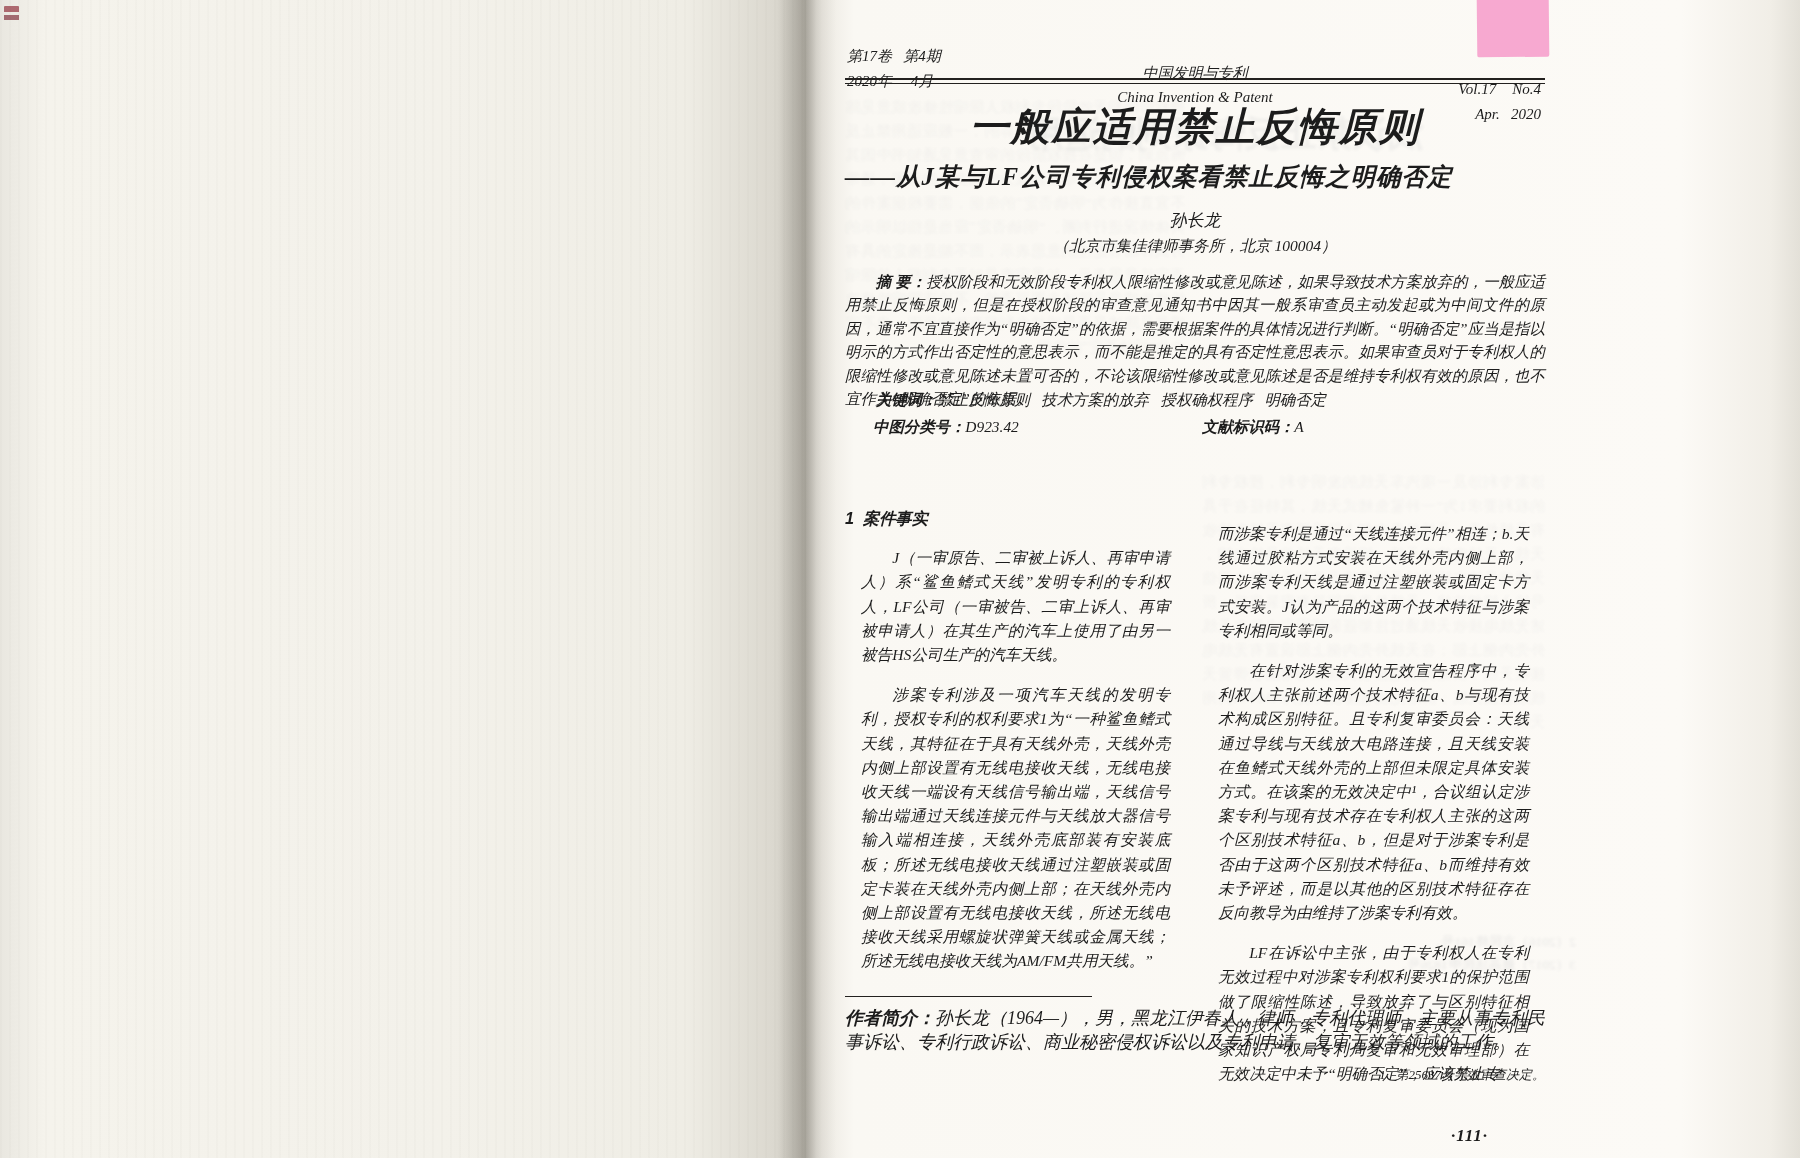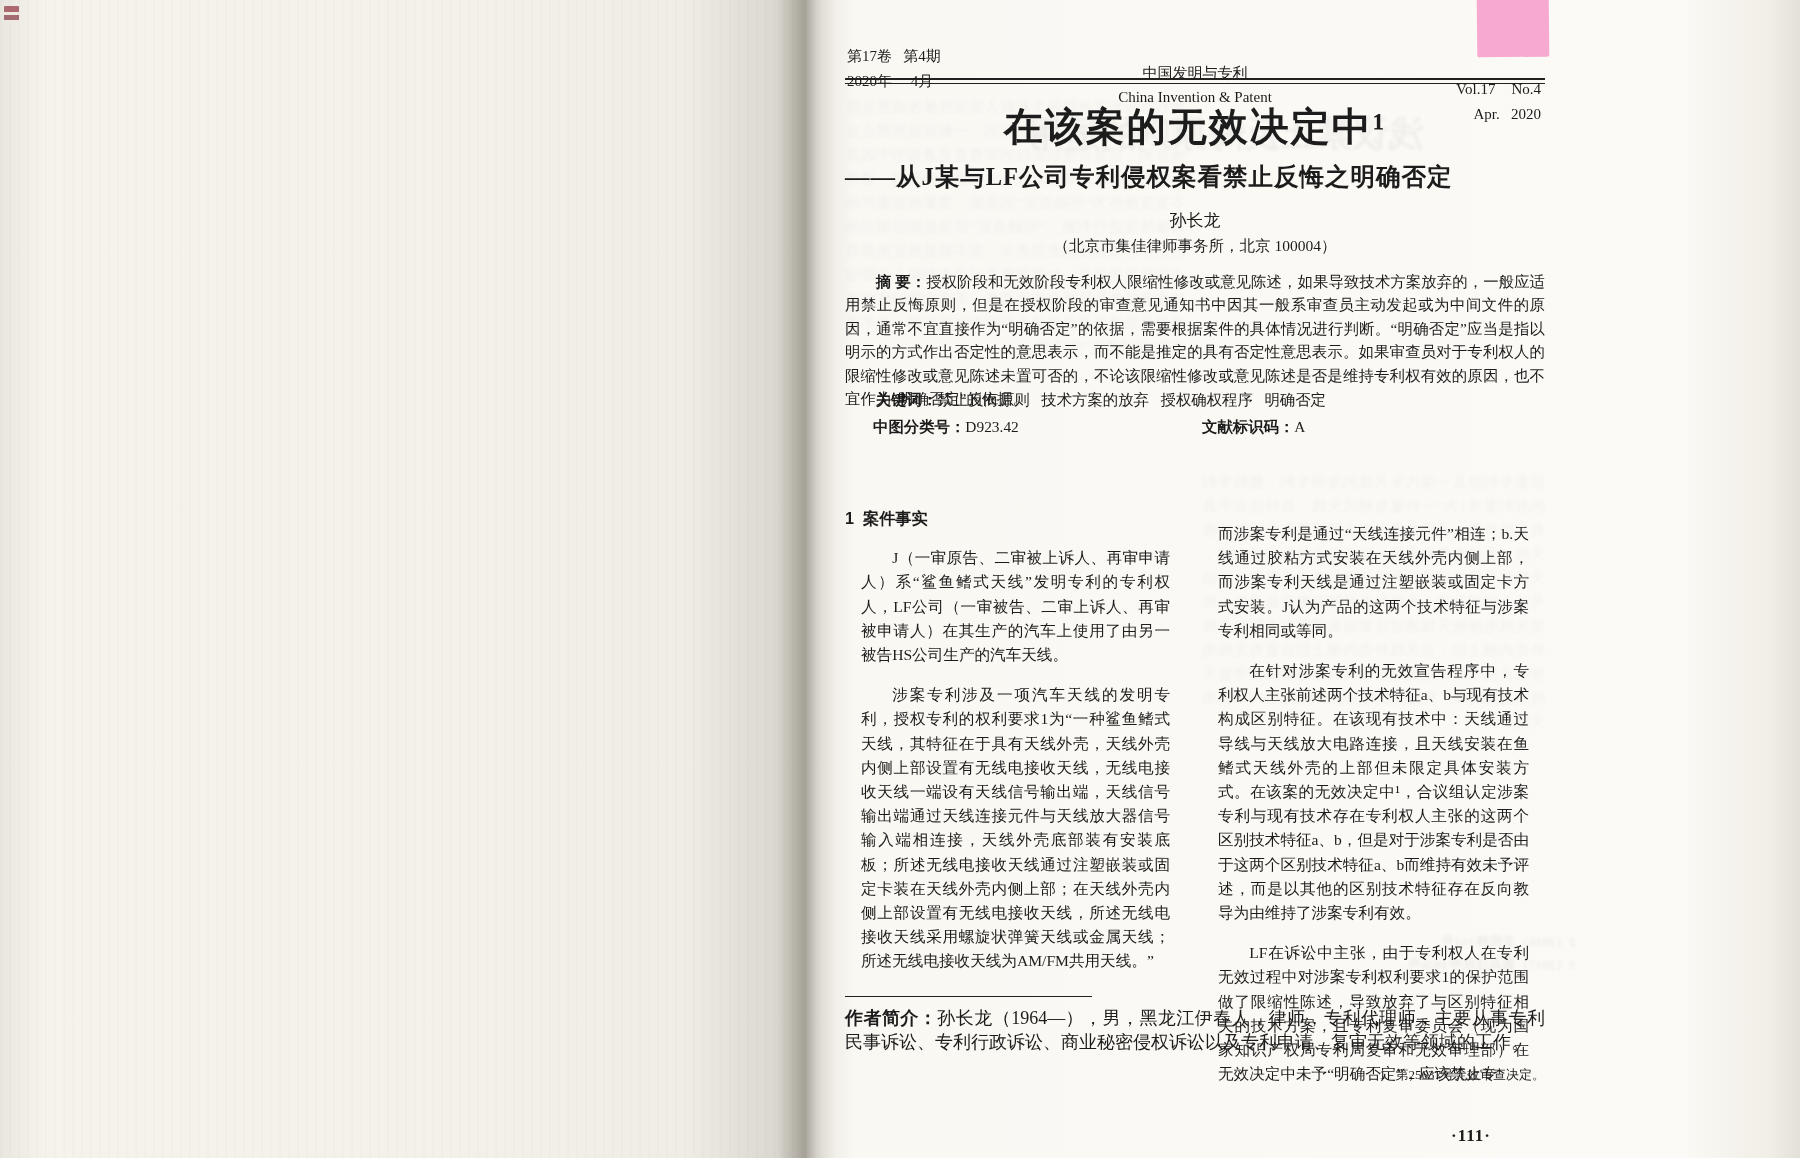--- a/index.html
+++ b/index.html
@@ -24,21 +24,21 @@
   
   .gutter{
     position:absolute; left:778px; top:0; width:58px; height:1158px;
     background:linear-gradient(90deg, rgba(0,0,0,0) 0, rgba(85,80,70,0.30) 48%, rgba(110,105,95,0.12) 66%, rgba(0,0,0,0) 100%);
   }
   
   .page-right{
     position:absolute; left:806px; top:0; width:994px; height:1158px;
     background:linear-gradient(90deg,#cfccc4 0,#ece9e2 16px,#faf8f3 48px,#fcfaf6 88%,#f1eee7 97%,#e3e0d8 100%);
   }
-  .content{ position:absolute; left:39px; top:0; width:700px; height:1158px; }
+  .content{ position:absolute; left:39px; top:0; width:700px; height:1158px;font-style:italic; }
 
   
   .ghost{
     position:absolute; transform:scaleX(-1); color:#3a4456;
     filter:blur(1.6px); pointer-events:none; text-align:justify;
   }
   .g-title{ left:120px; top:110px; width:600px; font-size:36px; font-weight:bold; opacity:.055; text-align:center;}
   .g-blk1 { left:39px;  top:95px;  width:340px; font-size:15px; line-height:24px; opacity:.045;}
   .g-blk2 { left:396px; top:470px; width:343px; font-size:15px; line-height:24px; opacity:.045;}
   .g-note { left:500px; top:930px; width:270px; font-size:13.5px; line-height:23px; opacity:.10;}
@@ -122,21 +122,21 @@
         <span class="c">中国发明与专利</span>
         <span class="r"><span>Vol.17</span><span class="gap"></span><span>No.4</span></span>
       </div>
       <div class="jh jh-r2">
         <span class="l">2020年     4月</span>
         <span class="c">China Invention &amp; Patent</span>
         <span class="r">Apr.   2020</span>
       </div>
       <div class="rule-double"></div>
 
-      <div class="title">在该案的无效决定中¹</div>
+      <div class="title">一般应适用禁止反悔原则</div>
       <div class="subtitle">——从J某与LF公司专利侵权案看禁止反悔之明确否定</div>
       <div class="author">孙长龙</div>
       <div class="affil">（北京市集佳律师事务所，北京   100004）</div>
 
       <div class="abstract"><span class="b">摘  要：</span><span>授权阶段和无效阶段专利权人限缩性修改或意见陈述，如果导致技术方案放弃的，一般应适用禁止反悔原则，但是在授权阶段的审查意见通知书中因其一般系审查员主动发起或为中间文件的原因，通常不宜直接作为“明确否定”的依据，需要根据案件的具体情况进行判断。“明确否定”应当是指以明示的方式作出否定性的意思表示，而不能是推定的具有否定性意思表示。如果审查员对于专利权人的限缩性修改或意见陈述未置可否的，不论该限缩性修改或意见陈述是否是维持专利权有效的原因，也不宜作为“明确否定”的依据。</span></div>
 
       <div class="keywords"><span class="b">关键词：</span><span class="kw-val">禁止反悔原则   技术方案的放弃   授权确权程序   明确否定</span></div>
 
       <div class="clc">
         <span class="p1"><span class="b">中图分类号：</span><span>D923.42</span></span>
@@ -144,21 +144,21 @@
       </div>
 
       <div class="col col-left">
         <div class="sec-h">1  案件事实</div>
         <p>J（一审原告、二审被上诉人、再审申请人）系“鲨鱼鳍式天线”发明专利的专利权人，LF公司（一审被告、二审上诉人、再审被申请人）在其生产的汽车上使用了由另一被告HS公司生产的汽车天线。</p>
         <p>涉案专利涉及一项汽车天线的发明专利，授权专利的权利要求1为“一种鲨鱼鳍式天线，其特征在于具有天线外壳，天线外壳内侧上部设置有无线电接收天线，无线电接收天线一端设有天线信号输出端，天线信号输出端通过天线连接元件与天线放大器信号输入端相连接，天线外壳底部装有安装底板；所述无线电接收天线通过注塑嵌装或固定卡装在天线外壳内侧上部；在天线外壳内侧上部设置有无线电接收天线，所述无线电接收天线采用螺旋状弹簧天线或金属天线；所述无线电接收天线为AM/FM共用天线。”</p>
       </div>
 
       <div class="col col-right">
         <p class="noindent">而涉案专利是通过“天线连接元件”相连；b.天线通过胶粘方式安装在天线外壳内侧上部，而涉案专利天线是通过注塑嵌装或固定卡方式安装。J认为产品的这两个技术特征与涉案专利相同或等同。</p>
-        <p>在针对涉案专利的无效宣告程序中，专利权人主张前述两个技术特征a、b与现有技术构成区别特征。在该现有技术中：天线通过导线与天线放大电路连接，且天线安装在鱼鳍式天线外壳的上部但未限定具体安装方式。在该案的无效决定中¹，合议组认定涉案专利与现有技术存在专利权人主张的这两个区别技术特征a、b，但是对于涉案专利是否由于这两个区别技术特征a、b而维持有效未予评述，而是以其他的区别技术特征存在反向教导为由维持了涉案专利有效。</p>
+        <p>在针对涉案专利的无效宣告程序中，专利权人主张前述两个技术特征a、b与现有技术构成区别特征。且专利复审委员会：天线通过导线与天线放大电路连接，且天线安装在鱼鳍式天线外壳的上部但未限定具体安装方式。在该案的无效决定中¹，合议组认定涉案专利与现有技术存在专利权人主张的这两个区别技术特征a、b，但是对于涉案专利是否由于这两个区别技术特征a、b而维持有效未予评述，而是以其他的区别技术特征存在反向教导为由维持了涉案专利有效。</p>
         <p>LF在诉讼中主张，由于专利权人在专利无效过程中对涉案专利权利要求1的保护范围做了限缩性陈述，导致放弃了与区别特征相关的技术方案，且专利复审委员会（现为国家知识产权局专利局复审和无效审理部）在无效决定中未予“明确否定”，应该禁止专</p>
       </div>
 
       <div class="fn-rule"></div>
       <div class="fn-bio"><span class="b">作者简介：</span><span>孙长龙（1964—），男，黑龙江伊春人，律师，专利代理师，主要从事专利民事诉讼、专利行政诉讼、商业秘密侵权诉讼以及专利申请、复审无效等领域的工作。</span></div>
       <div class="fn-note">1   第25637号无效审查决定。</div>
 
       <div class="pagenum">·111·</div>
     </div>
 

